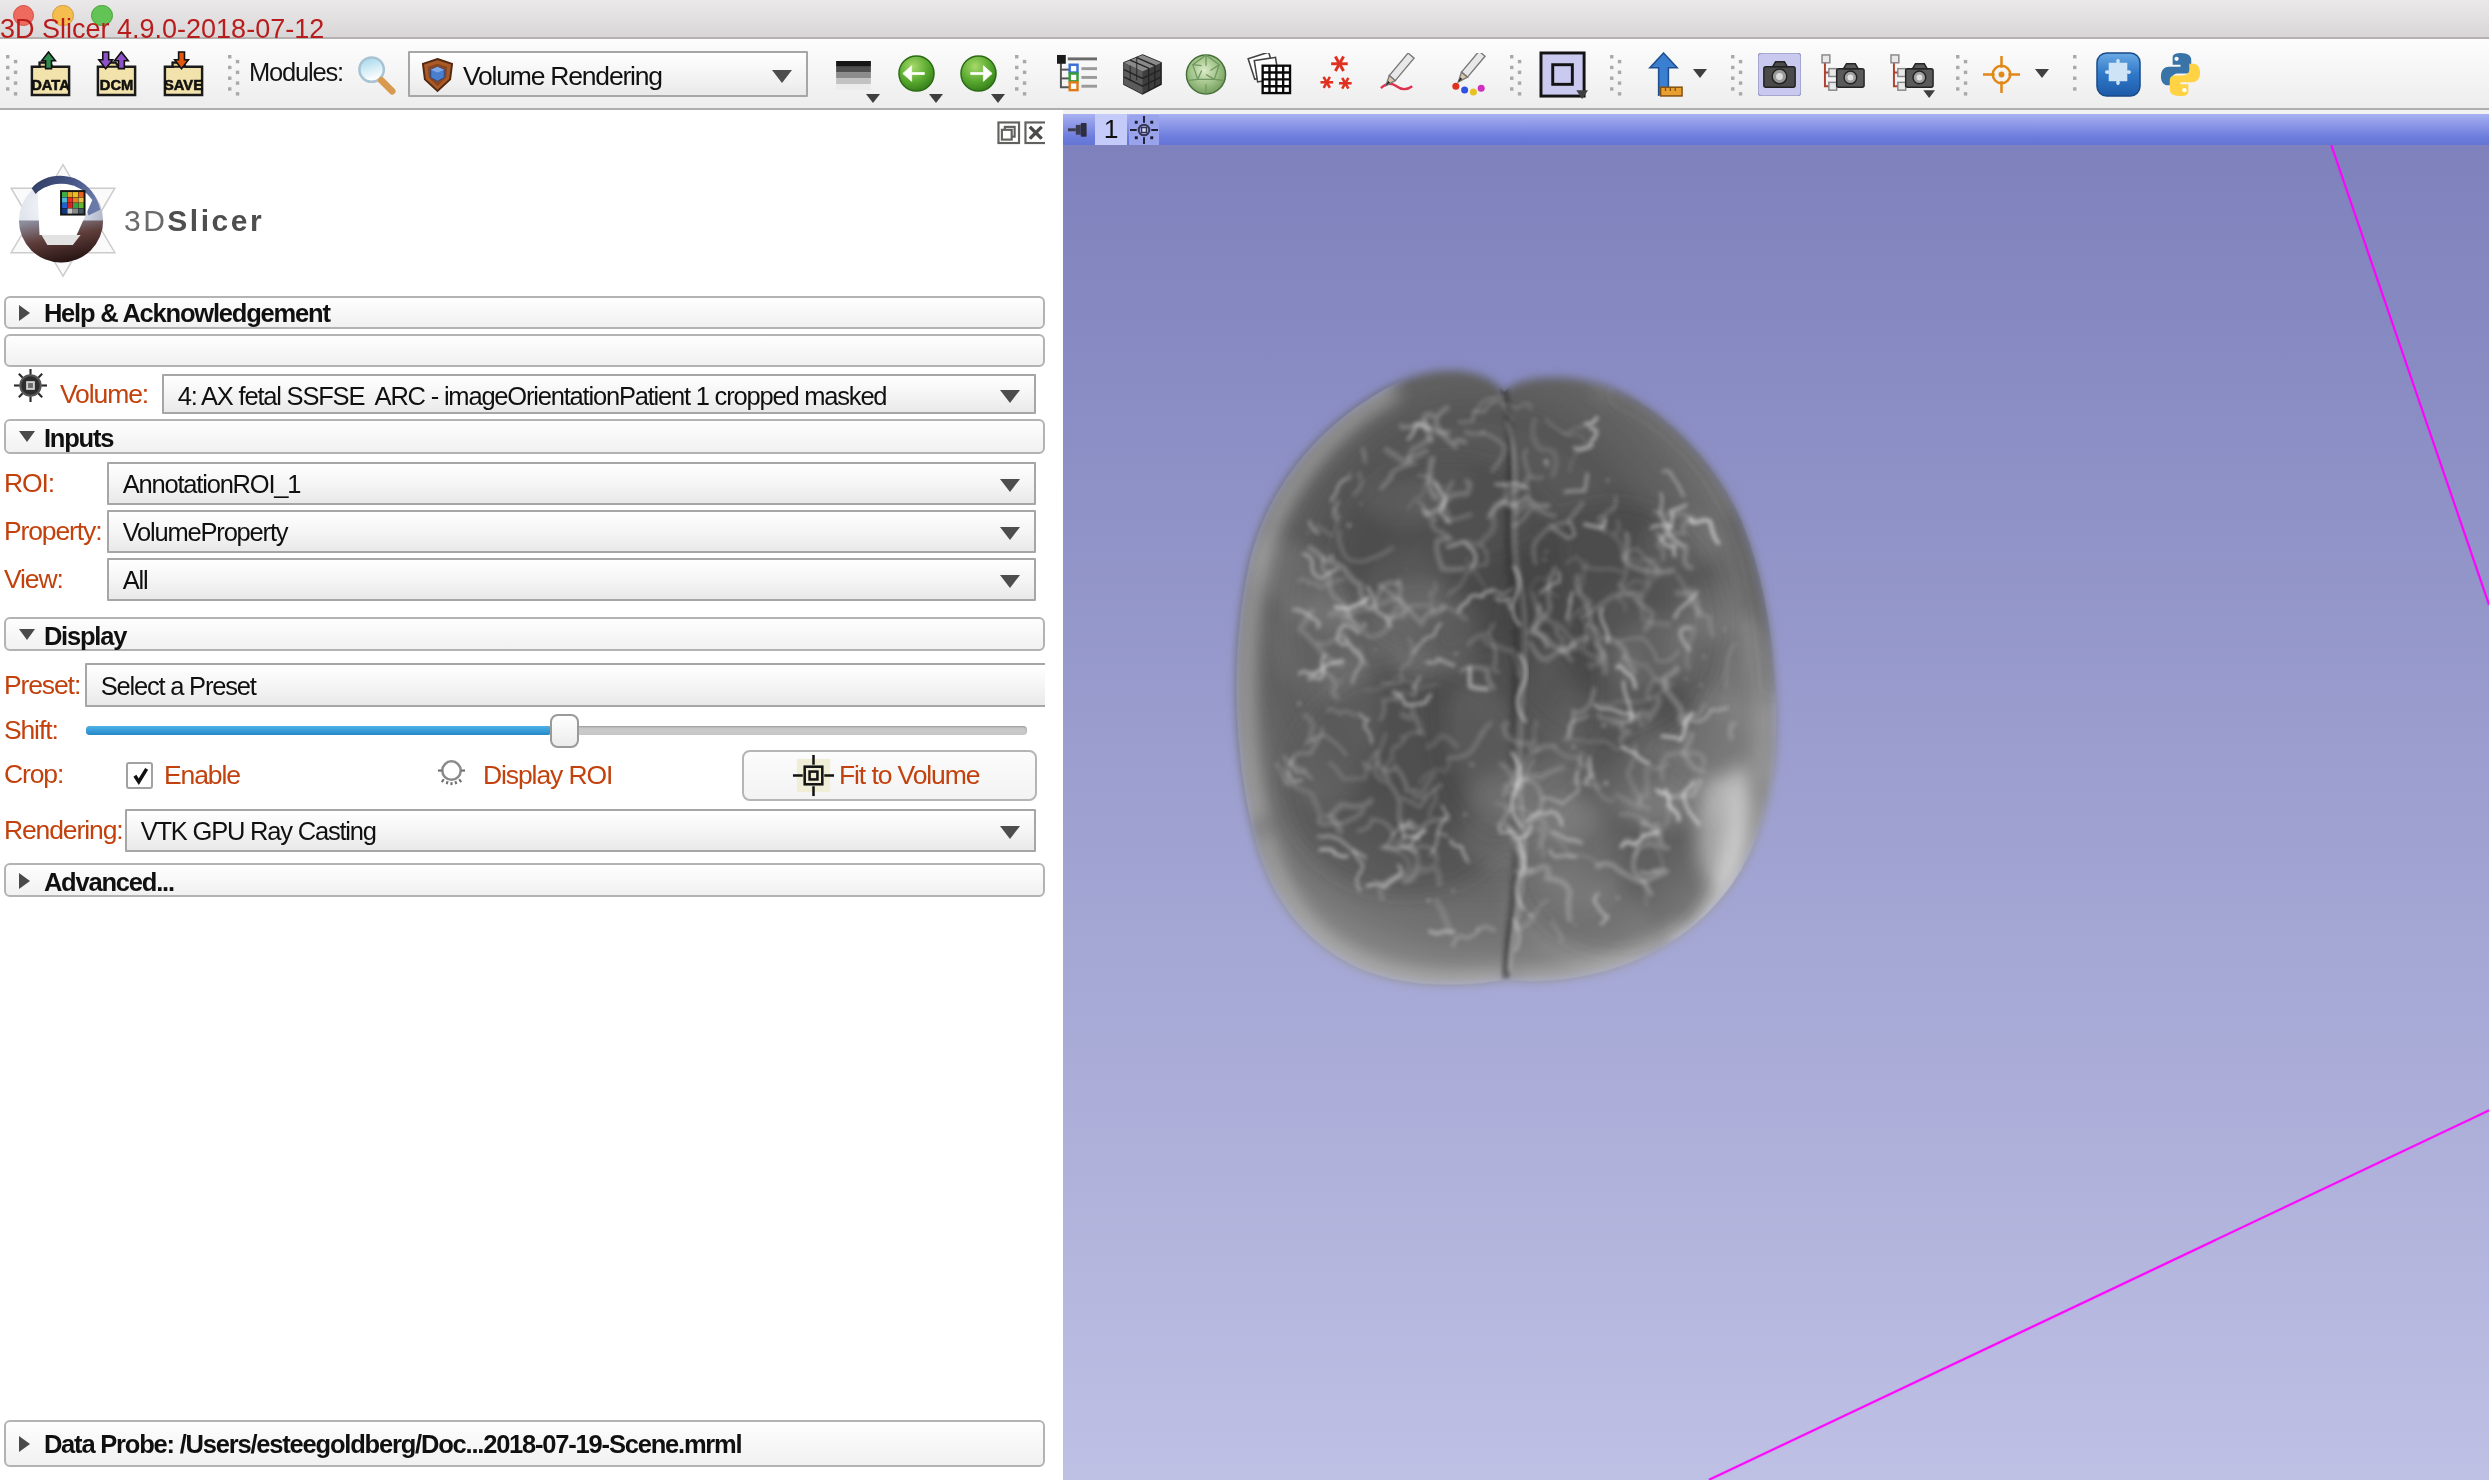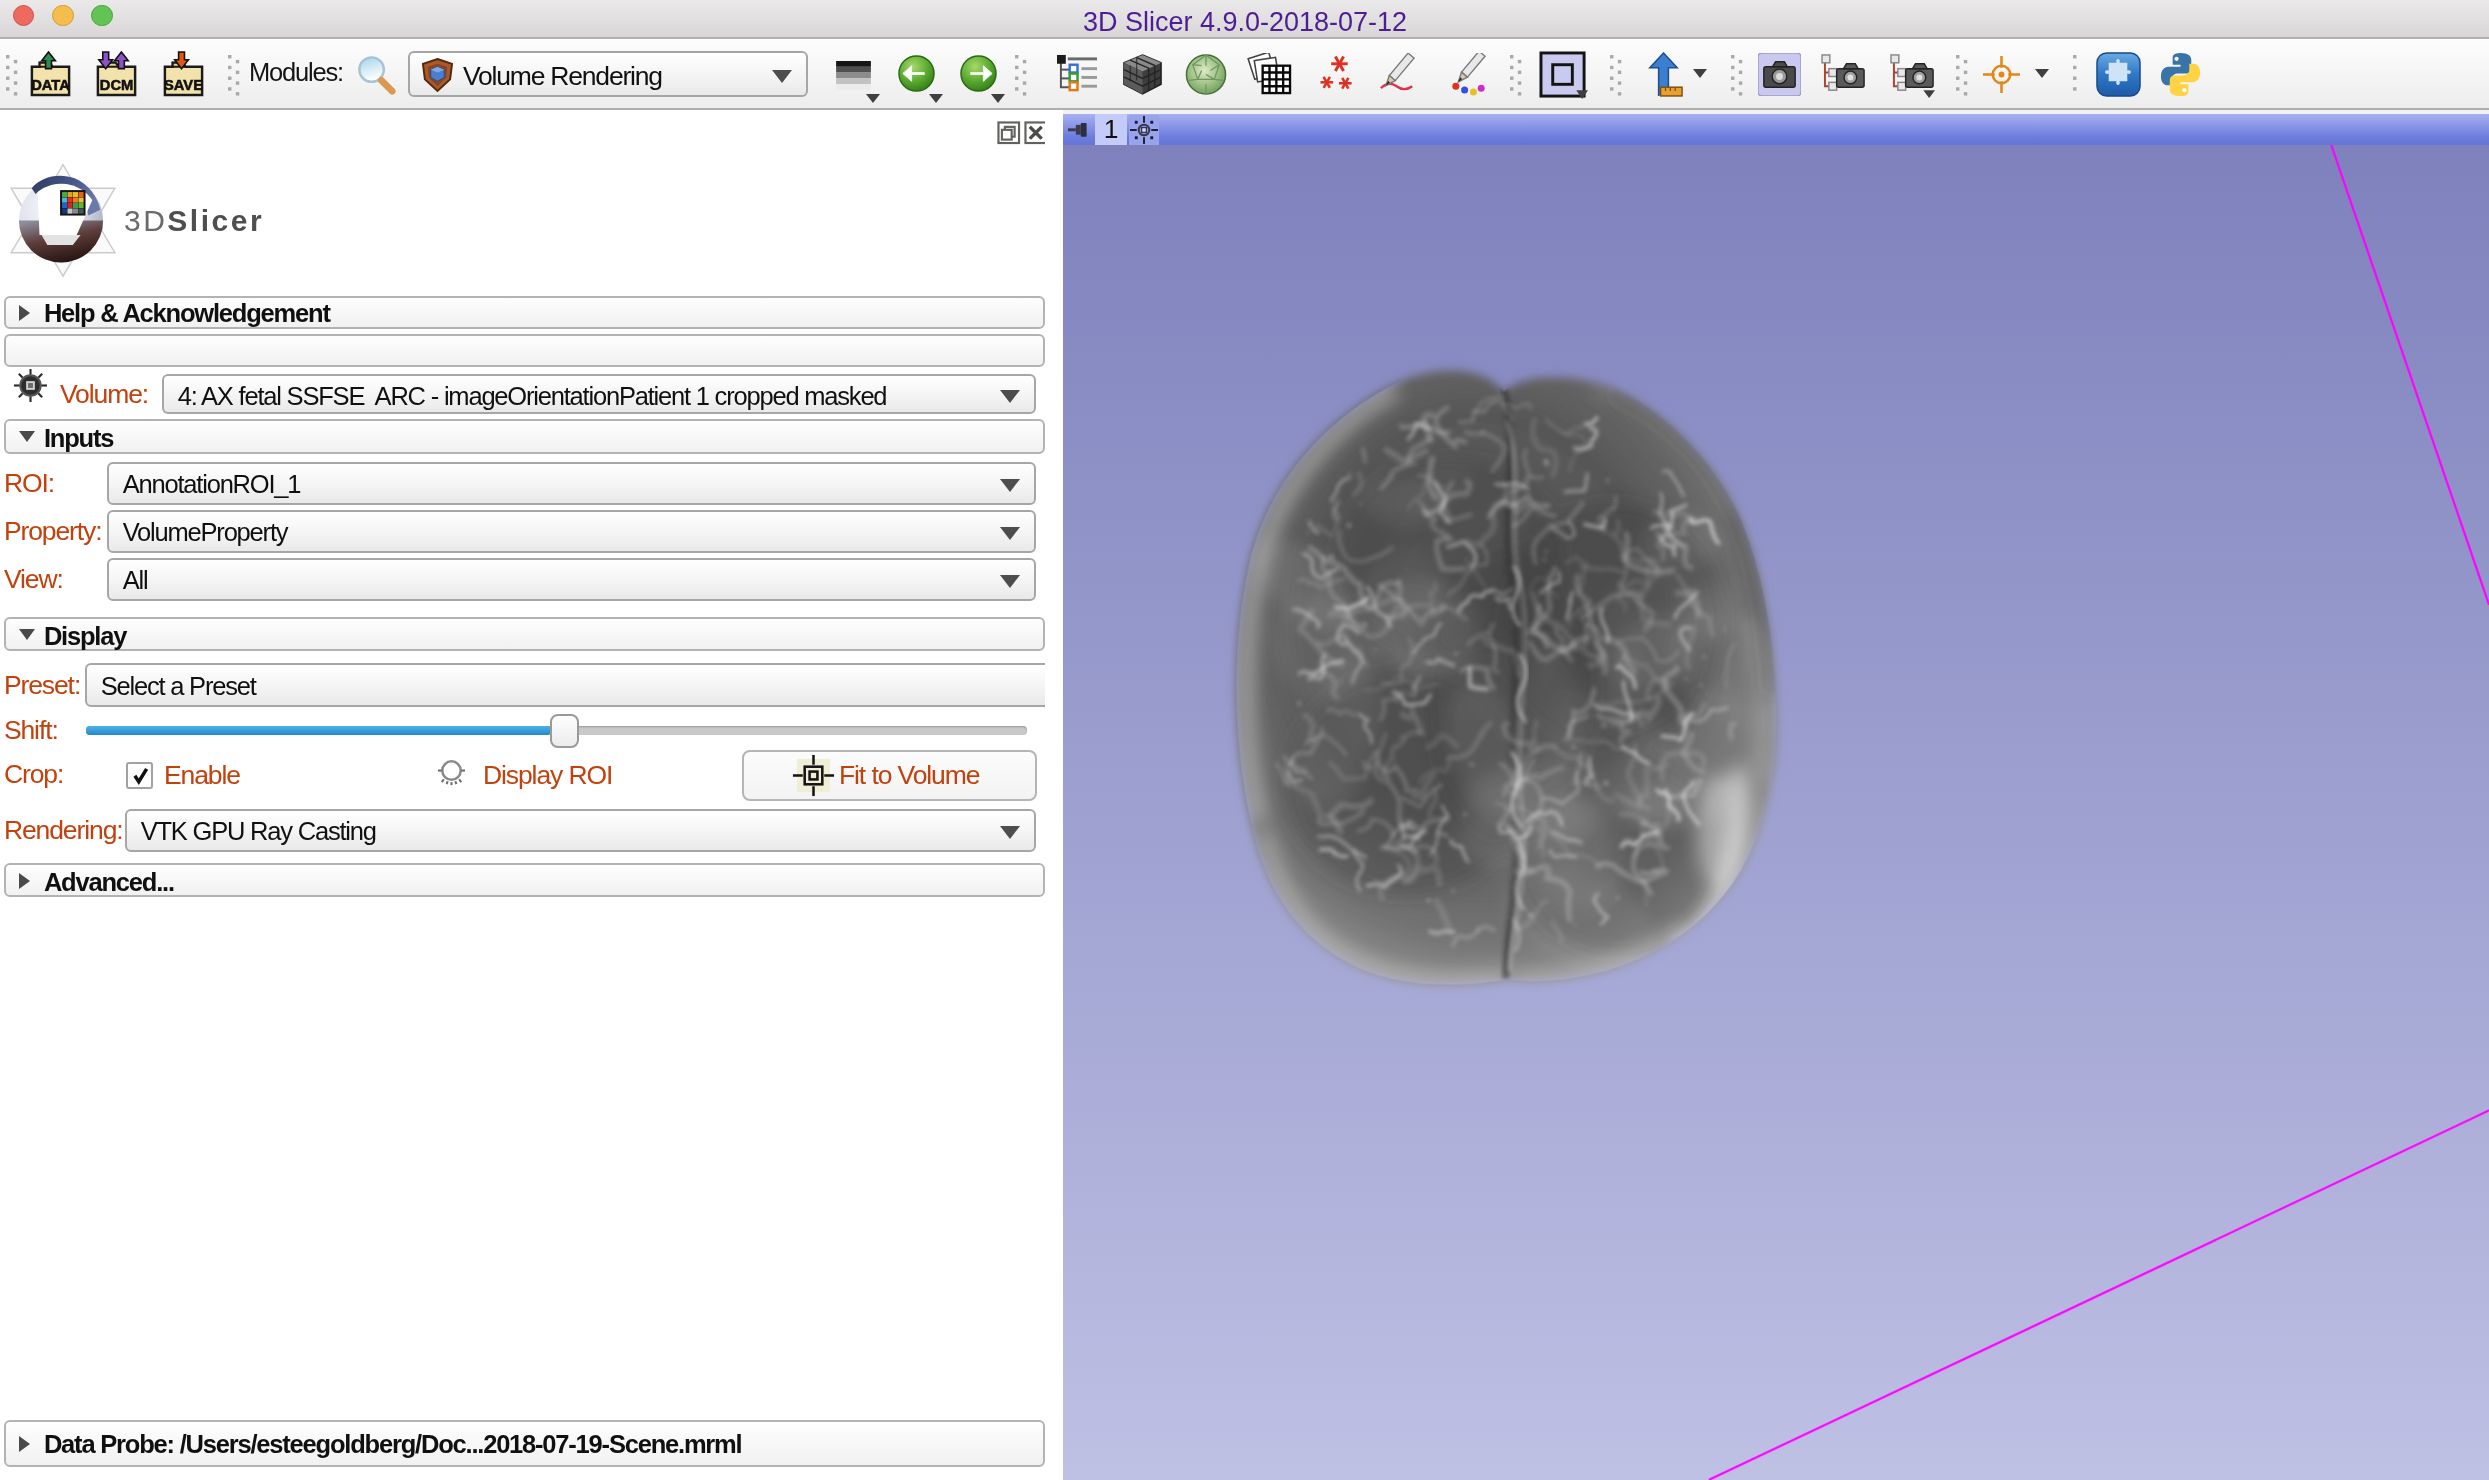--- a/index.html
+++ b/index.html
@@ -2,39 +2,39 @@
 <html><head><meta charset="utf-8">
 <style>
 html,body{margin:0;padding:0;}
 body{width:2490px;height:1480px;overflow:hidden;position:relative;background:#ffffff;
      font-family:"Liberation Sans",sans-serif;-webkit-font-smoothing:antialiased;}
 .abs{position:absolute;}
 .hdr{position:absolute;left:3.9px;width:1041px;box-sizing:border-box;border:2px solid #b3b3b3;
      border-radius:5.9px;background:linear-gradient(#fefefe,#f1f1f1);color:#101010;font-weight:bold;}
 .hdr .tri{position:absolute;left:12.7px;}
 .hdr .txt{position:absolute;left:38px;font-size:25.5px;letter-spacing:-1.2px;}
-.combo{position:absolute;box-sizing:border-box;border:2px solid #a6a6a6;border-radius:6px;
+.combo{position:absolute;box-sizing:border-box;border:2px solid #a6a6a6;border-radius:1px;
        background:linear-gradient(#ffffff,#f4f4f4 55%,#e9e9e9);}
 .combo .ctxt{position:absolute;left:13.7px;font-size:25.5px;letter-spacing:-1.2px;color:#101010;white-space:nowrap;}
 .combo .arr{position:absolute;right:13.7px;width:0;height:0;border-left:10.8px solid transparent;
        border-right:10.8px solid transparent;border-top:13.7px solid #4d4d4d;}
 .lbl{position:absolute;left:3.9px;font-size:26.5px;letter-spacing:-1.1px;color:#c2410c;white-space:nowrap;}
 .tri-r{width:0;height:0;border-top:8.8px solid transparent;border-bottom:8.8px solid transparent;
        border-left:11.8px solid #4a4a4a;}
 .tri-d{width:0;height:0;border-left:8.8px solid transparent;border-right:8.8px solid transparent;
        border-top:11.8px solid #4a4a4a;}
 .tb-arr{position:absolute;width:0;height:0;border-left:7.8px solid transparent;
         border-right:7.8px solid transparent;border-top:9.8px solid #3f3f3f;}
 </style></head>
 <body>
 <div class="abs" style="left:0;top:0;width:2490px;height:37px;background:linear-gradient(#ebe9e9,#d8d6d6);border-bottom:2px solid #b5b1b1"></div>
 <div class="abs" style="left:12.7px;top:4.9px;width:21.6px;height:21.6px;border-radius:50%;background:#ee6a5f;border:1.5px solid #d05046;box-sizing:border-box"></div>
 <div class="abs" style="left:52px;top:4.9px;width:21.6px;height:21.6px;border-radius:50%;background:#f5bd4e;border:1.5px solid #d29b38;box-sizing:border-box"></div>
 <div class="abs" style="left:91px;top:4.9px;width:21.6px;height:21.6px;border-radius:50%;background:#61c454;border:1.5px solid #47a337;box-sizing:border-box"></div>
-<div class="abs" style="left:0;top:6px;width:2490px;height:33px;line-height:33px;text-align:center;font-size:27px;font-weight:500;color:#4c1d95">3D Slicer 4.9.0-2018-07-12</div>
+<div class="abs" style="left:0;top:13px;width:2490px;height:33px;line-height:33px;text-align:left;font-size:27px;font-weight:500;color:#b91c1c">3D Slicer 4.9.0-2018-07-12</div>
 <div class="abs" style="left:0;top:39px;width:2490px;height:69px;background:linear-gradient(#fdfdfd,#ededed);border-bottom:2px solid #aeaeae"></div>
 <svg class="abs" style="left:5.9px;top:55px" width="15.7" height="43" viewBox="0 0 16 44">
     <rect x="0" y="0" width="3.5" height="3.5" fill="#a9a9a9"></rect>
     <rect x="8" y="5" width="3.5" height="3.5" fill="#a9a9a9"></rect>
     <rect x="0" y="11" width="3.5" height="3.5" fill="#a9a9a9"></rect>
     <rect x="8" y="16" width="3.5" height="3.5" fill="#a9a9a9"></rect>
     <rect x="0" y="22" width="3.5" height="3.5" fill="#a9a9a9"></rect>
     <rect x="8" y="27" width="3.5" height="3.5" fill="#a9a9a9"></rect>
     <rect x="0" y="33" width="3.5" height="3.5" fill="#a9a9a9"></rect>
     <rect x="8" y="38" width="3.5" height="3.5" fill="#a9a9a9"></rect>

